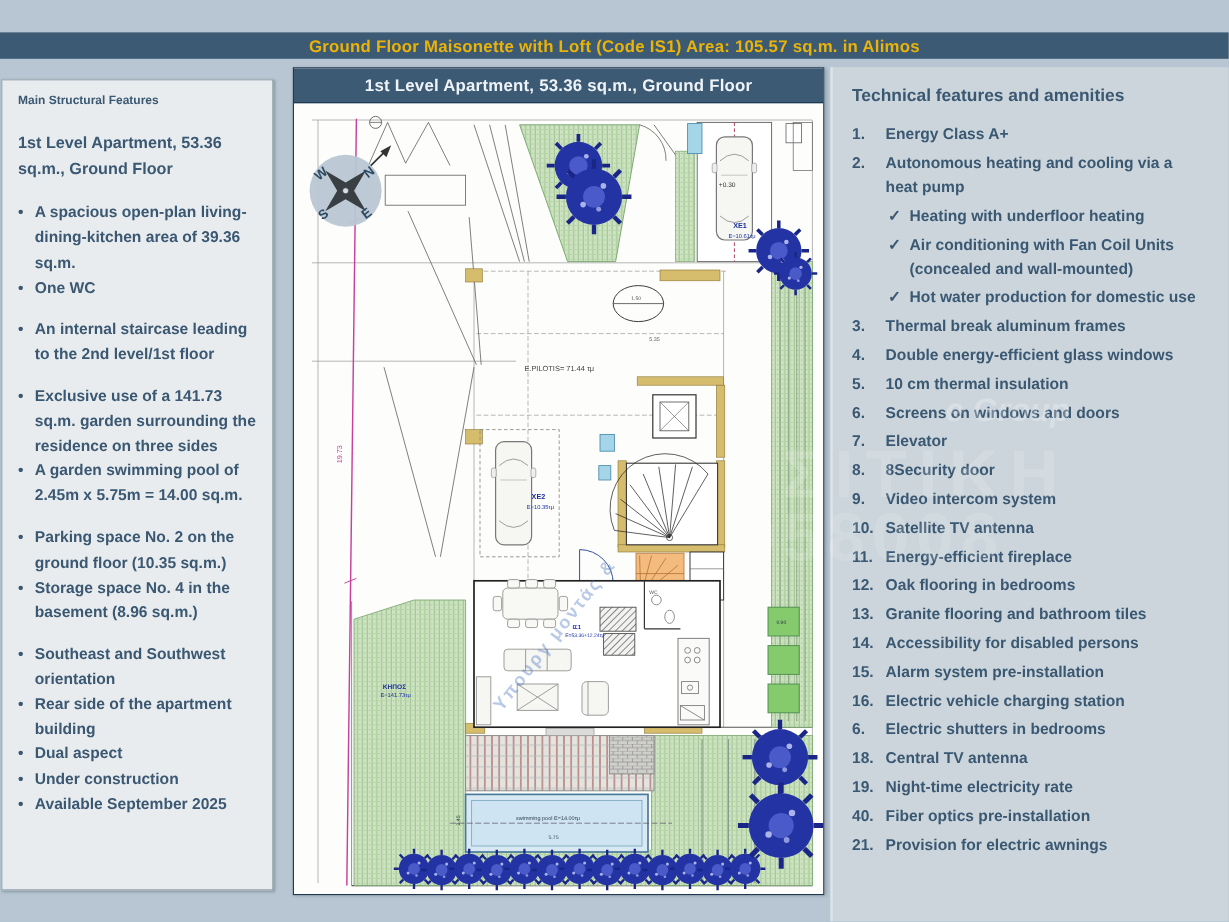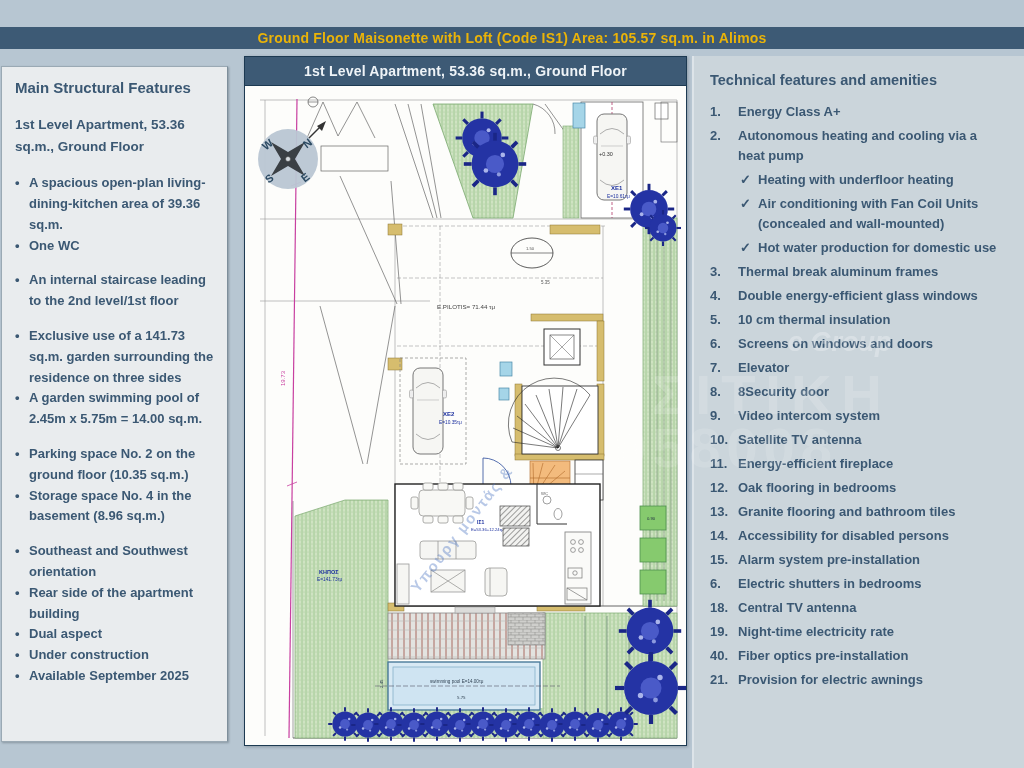--- a/index.html
+++ b/index.html
@@ -16,21 +16,21 @@
     font-size:14px;font-weight:700;text-align:center;line-height:22px;
     letter-spacing:.2px;
   }
   
   .left-panel{
     position:absolute;left:1px;top:66px;width:227px;height:676px;
     background:#e9ecee;border:1px solid #9aa9b4;border-right-color:#7e8f9b;
     box-shadow:1px 1px 2px rgba(50,60,70,.35);
     box-sizing:border-box;padding:12px 13px 0 13px;
   }
-  .lp-heading{font-size:15px;font-weight:700;margin-bottom:18px;}
+  .lp-heading{font-size:10px;font-weight:700;margin-bottom:18px;}
   .lp-subtitle{font-size:13.5px;font-weight:700;line-height:1.6;margin-bottom:16px;}
   .lp-bullet{display:flex;font-size:13px;font-weight:700;line-height:1.6;}
   .lp-bullet .dot{width:14px;flex:0 0 14px;}
   .lp-bullet .bt{flex:1;}
   .lp-gap{height:14px;}
   
   .plan-wrap{
     position:absolute;left:244px;top:56px;width:443px;height:690px;
     border:1px solid #1d3a52;background:#fdfdfb;box-sizing:border-box;
     box-shadow:1px 1px 3px rgba(40,50,60,.3);
@@ -482,20 +482,24 @@
       </div>
       <div class="ra-item">
         <span class="ra-num">14.</span>
         <span class="ra-text">Accessibility for disabled persons</span>
       </div>
       <div class="ra-item">
         <span class="ra-num">15.</span>
         <span class="ra-text">Alarm system pre-installation</span>
       </div>
       <div class="ra-item">
+        <span class="ra-num">16.</span>
+        <span class="ra-text">Electric vehicle charging station</span>
+      </div>
+      <div class="ra-item">
         <span class="ra-num">6.</span>
         <span class="ra-text">Electric shutters in bedrooms</span>
       </div>
       <div class="ra-item">
         <span class="ra-num">18.</span>
         <span class="ra-text">Central TV antenna</span>
       </div>
       <div class="ra-item">
         <span class="ra-num">19.</span>
         <span class="ra-text">Night-time electricity rate</span>

